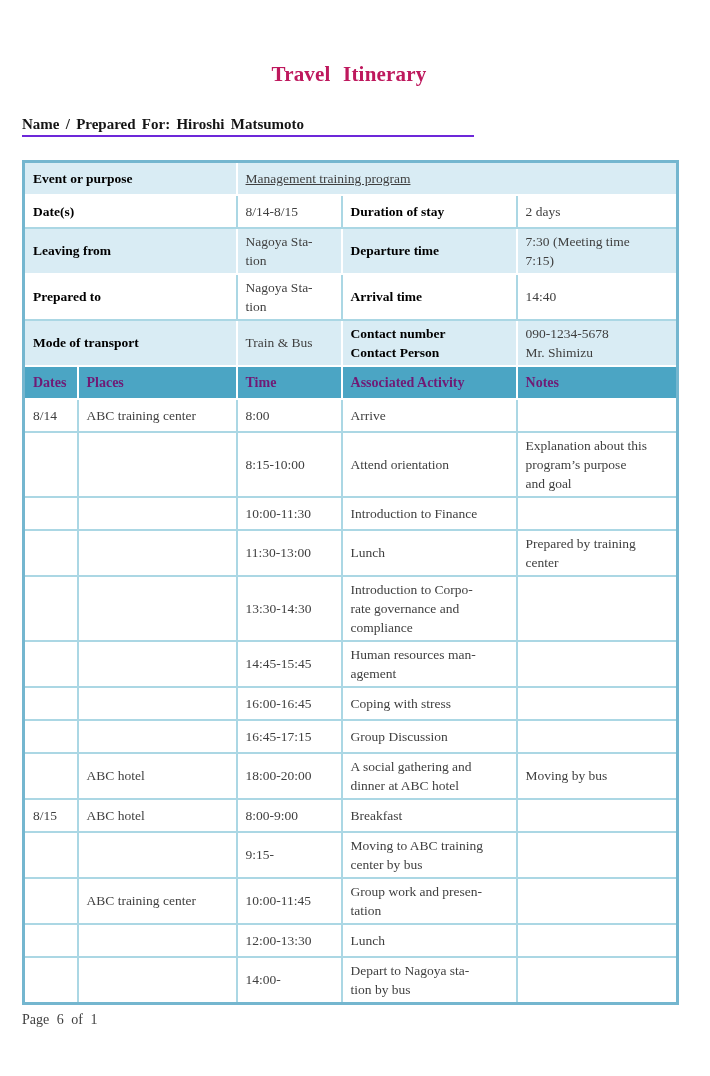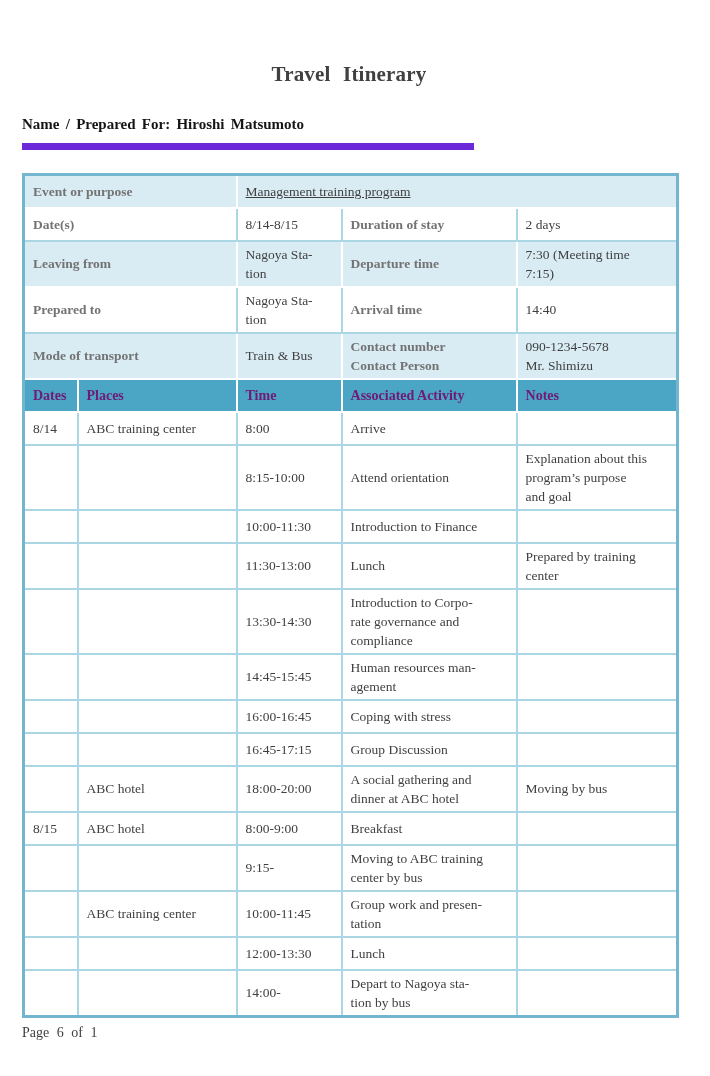--- a/index.html
+++ b/index.html
@@ -14,29 +14,29 @@
     font-family:"Liberation Serif", serif;
     color:#3f3f3f;
   }
   .page{padding:0 34px 0 22px;}
   .doc-title{
     margin:62px 0 0 0;
     width:654px;
     text-align:center;
     font-size:21px;
     font-weight:bold;
-    color:#404040;
+    color:#be185d;
     word-spacing:7px;
     letter-spacing:0.2px;
   }
   .name-line{
     margin-top:29px;
     width:452px;
-    border-bottom:7px solid #6d28d9;
-    padding-bottom:10px;
+    border-bottom:2px solid #6d28d9;
+    padding-bottom:2px;
     font-size:15px;
     font-weight:bold;
     color:#151515;
     word-spacing:2.5px;
   }
   table.itinerary{
     margin-top:23px;
     width:654px;
     border-collapse:collapse;
     table-layout:fixed;
@@ -53,21 +53,21 @@
     vertical-align:middle;
     text-align:left;
     font-size:13.5px;
     line-height:19px;
     font-weight:normal;
     color:#3f3f3f;
     white-space:pre-line;
     overflow:hidden;
   }
   tr{height:33px;}
-  td.lbl{font-weight:bold;color:#737373;}
+  td.lbl{font-weight:bold;color:#000000;}
   tr.tinted td{background:var(--tinted);border-color:#ffffff;}
   tr.head th{
     background:var(--header-bg);
     color:#701a75;
     font-weight:bold;
     font-size:14px;
     border-color:#ffffff;
   }
   .u{text-decoration:underline;}
   .footer{

